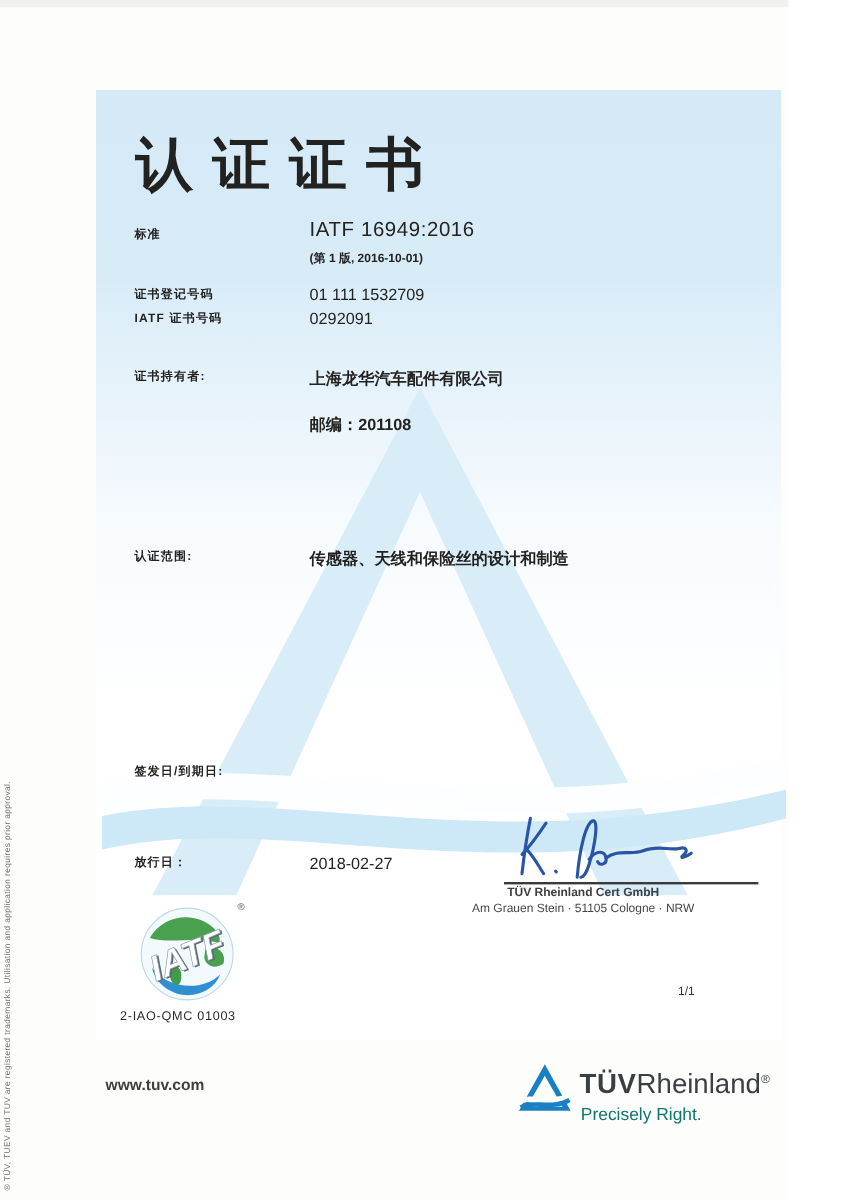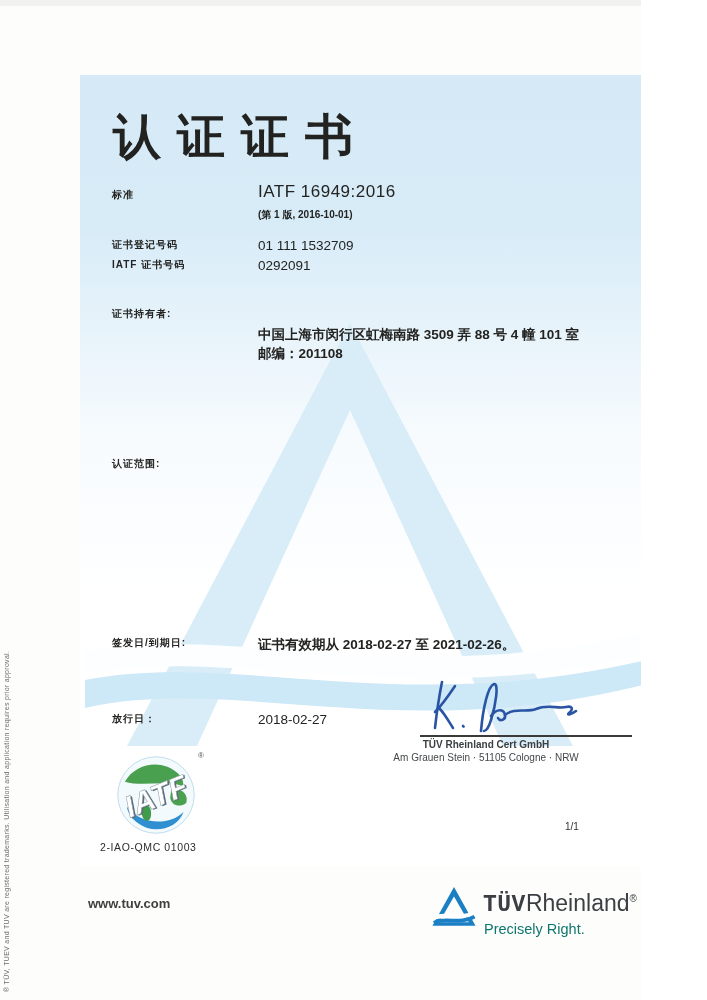--- a/index.html
+++ b/index.html
@@ -1,20 +1,21 @@
 <!DOCTYPE html>
 <html><head>
 <meta charset="utf-8">
 <style>
   html,body{margin:0;padding:0;background:#ffffff;}
   .page{
     position:relative;width:641px;height:1000px;overflow:hidden;
     background:#fdfdfc;
     font-family:"Liberation Sans", sans-serif;
     color:#1f1f1d;
+    padding-left:16px;
   }
   .page::before{content:"";position:absolute;left:0;top:0;width:100%;height:6px;background:#f1f1ef;}
   
   .panel{
     position:absolute;left:80px;top:75px;width:571px;height:792px;
     background:linear-gradient(180deg,#d5eaf6 0%,#d8ecf8 20%,#e7f3fa 32%,#f7fbfe 46%,#ffffff 66%,#ffffff 100%);
   }
   .wm{position:absolute;left:5px;top:243px;width:570px;height:460px;pointer-events:none;}
   .content{position:absolute;inset:0;z-index:2;}
   .cert-title{
@@ -33,21 +34,21 @@
     font-size:10px;line-height:12.5px;color:#3c4042;font-weight:bold;}
   .sig-addr{font-weight:normal;color:#44484a;}
   .globe{position:absolute;left:36px;top:680px;width:80px;height:80px;}
   .globe-reg{position:absolute;left:118px;top:676px;font-size:8px;color:#555;}
   .iatf-code{position:absolute;left:20px;top:766px;font-size:10.5px;letter-spacing:.6px;color:#2c2c2a;}
   .page-num{position:absolute;left:485px;top:746px;font-size:10px;color:#333;}
   
   .footer-url{position:absolute;left:88px;top:896px;font-size:13px;color:#3f3f3d;font-weight:bold;}
   .brand-logo{position:absolute;left:432px;top:884px;width:44px;height:48px;}
   .brand-text{position:absolute;left:483px;top:890px;font-size:23px;color:#3b3f43;white-space:nowrap;}
-  .brand-text .tuv{font-weight:bold;letter-spacing:.5px;font-family:Liberation Mono, monospace;}
+  .brand-text .tuv{font-weight:bold;letter-spacing:.5px;}
   .brand-text .reg{font-size:10px;vertical-align:super;}
   .brand-tagline{position:absolute;left:484px;top:921px;font-size:14.5px;color:#0f766e;}
   .side-note{
     position:absolute;left:10px;bottom:8px;transform-origin:left bottom;
     transform:rotate(-90deg);white-space:nowrap;
     font-size:7px;color:#6e6e6b;letter-spacing:.3px;
   }
 </style>
 </head>
 <body>
@@ -68,28 +69,28 @@
       <div class="lbl" style="top:113px">标准</div>
       <div class="val std-value" style="top:107px">IATF 16949:2016</div>
       <div class="val std-edition" style="top:133px">(第 1 版, 2016-10-01)</div>
 
       <div class="lbl" style="top:163px">证书登记号码</div>
       <div class="val" style="top:163px">01 111 1532709</div>
       <div class="lbl" style="top:183px">IATF 证书号码</div>
       <div class="val" style="top:183px">0292091</div>
 
       <div class="lbl" style="top:232px">证书持有者:</div>
-      <div class="val addr b" style="top:250px">中国上海市闵行区虹梅南路 3509 弄 88 号 4 幢 101 室</div>
+      <div class="val addr b" style="top:231px">上海龙华汽车配件有限公司</div>
       <div class="val addr b" style="top:269px">邮编：201108</div>
 
       <div class="lbl" style="top:382px">认证范围:</div>
+      <div class="val b" style="top:382px">传感器、天线和保险丝的设计和制造</div>
 
 
       <div class="lbl" style="top:561px">签发日/到期日:</div>
-      <div class="val b" style="top:561px">证书有效期从 2018-02-27 至 2021-02-26。</div>
 
       <div class="lbl" style="top:637px">放行日：</div>
       <div class="val" style="top:637px">2018-02-27</div>
 
       <svg class="sig-svg" viewBox="0 0 160 55" xmlns="http://www.w3.org/2000/svg" aria-hidden="true">
         <g fill="none" stroke="#2a55a5" stroke-width="2.6" stroke-linecap="round">
           <path d="M10 50 C12 32, 15 14, 17 4"></path>
           <path d="M30 8 C22 20, 16 28, 10 34"></path>
           <path d="M14 30 C20 36, 24 44, 28 50"></path>
           <path d="M38 48 l0.6 0.6"></path>

